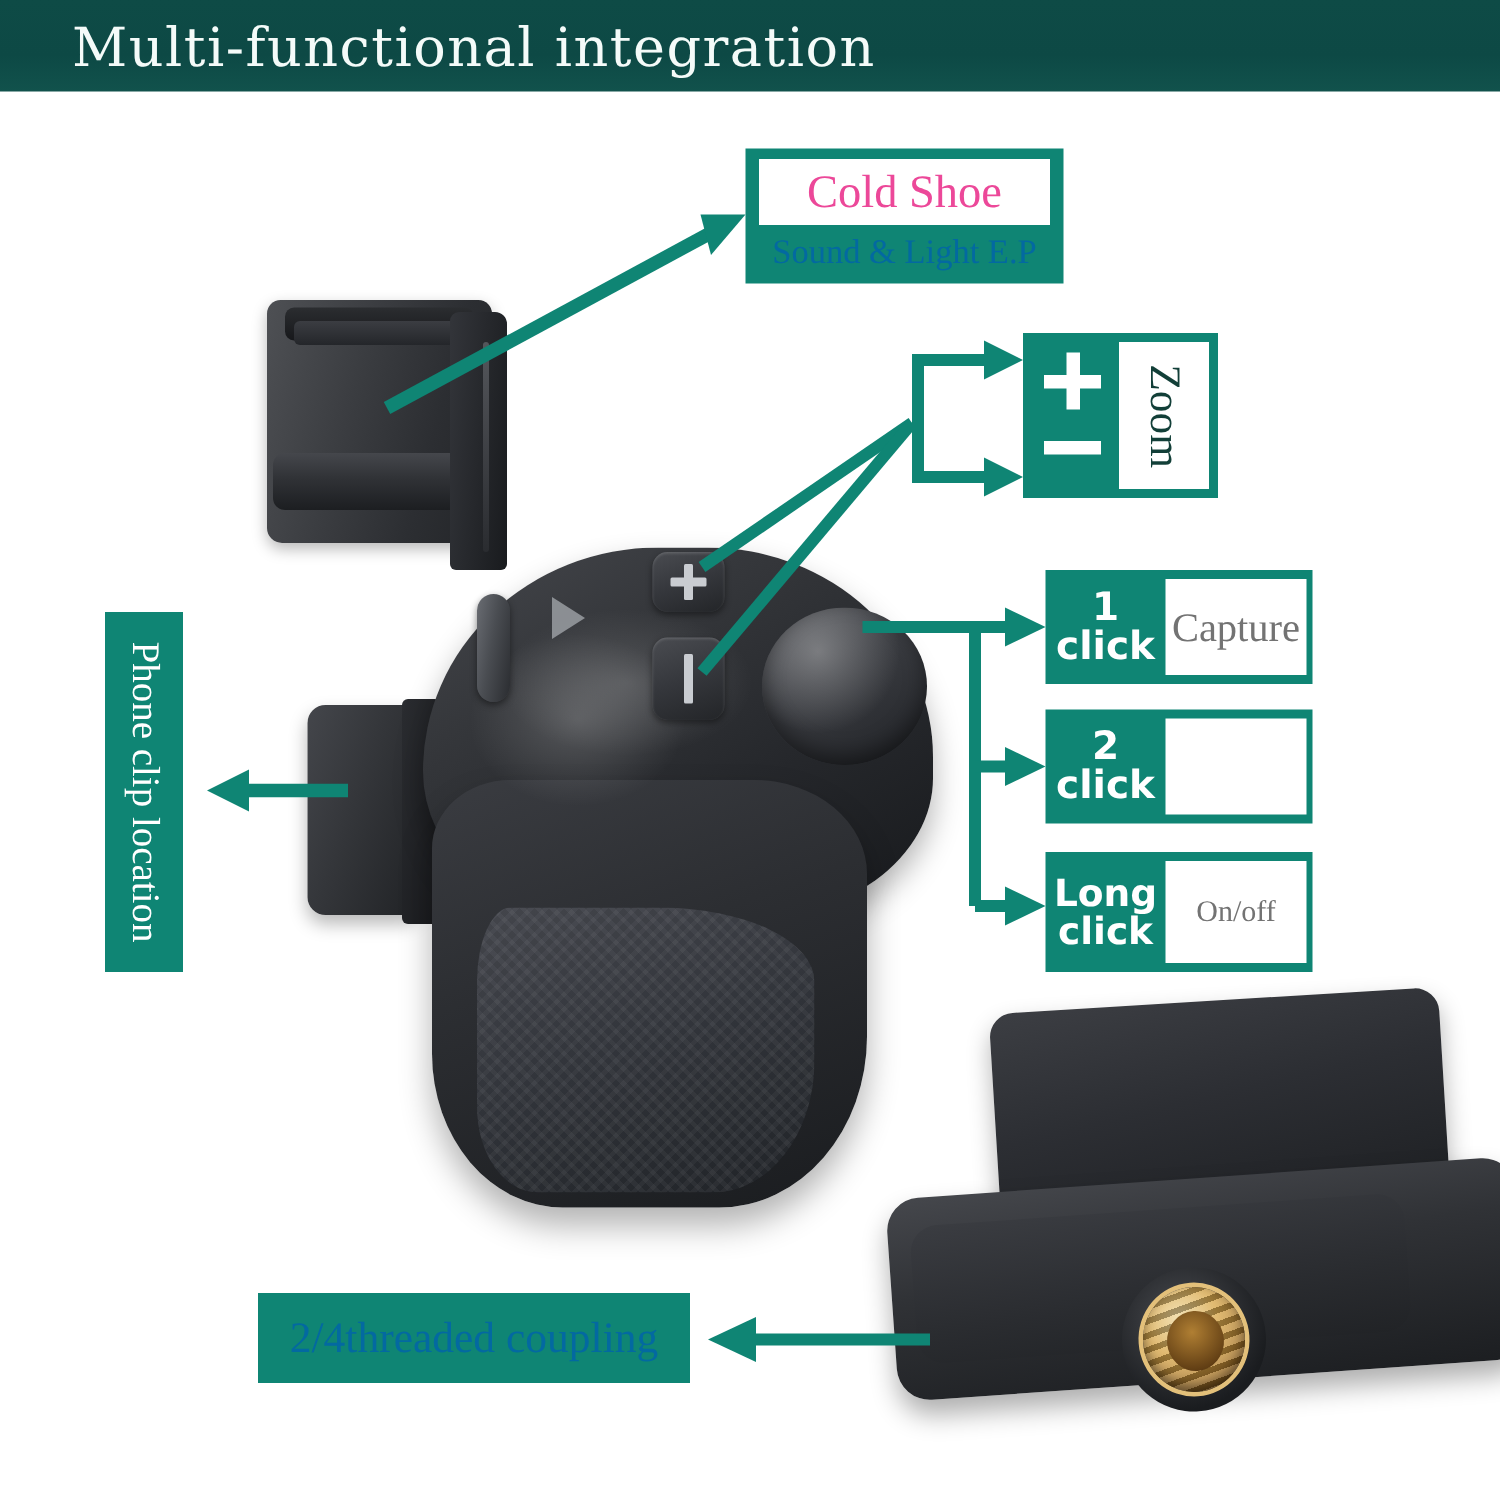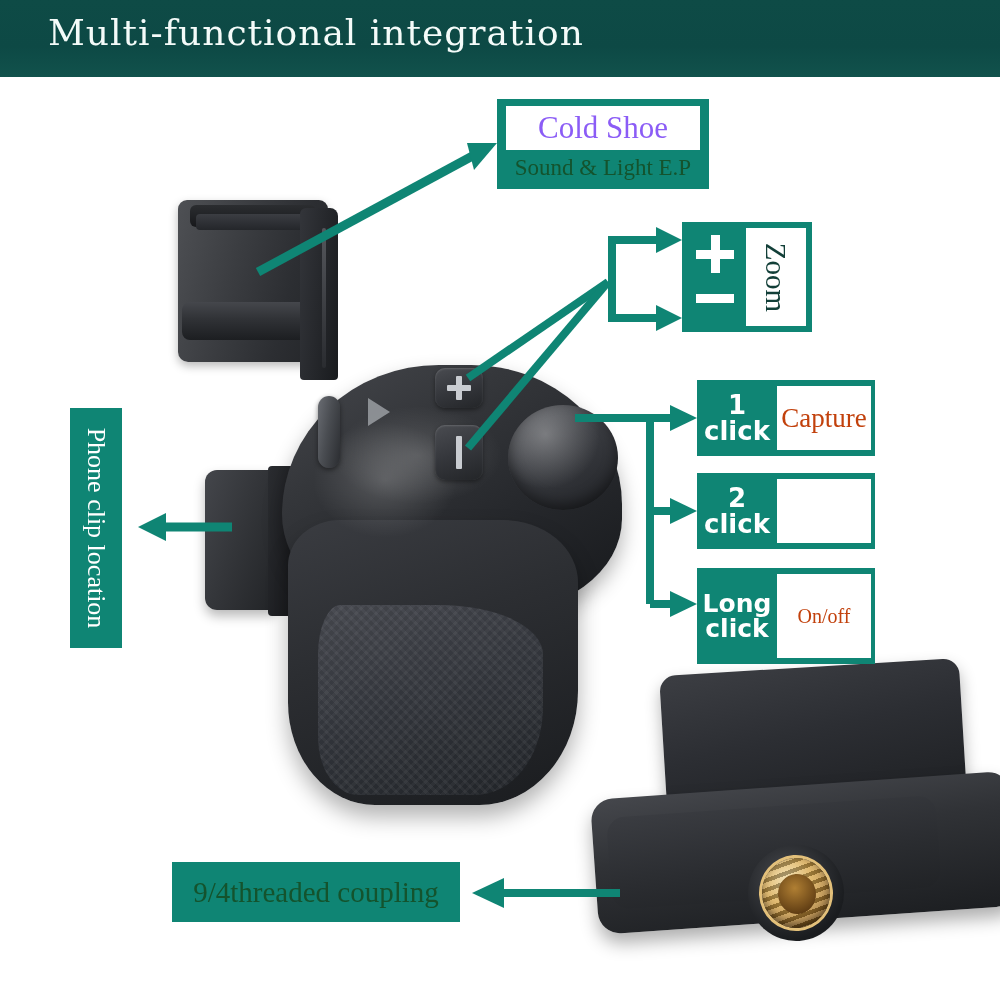--- a/index.html
+++ b/index.html
@@ -5,40 +5,40 @@
   html,body{margin:0;padding:0;}
   body{
     width:1000px;height:1000px;background:#ffffff;overflow:hidden;
     font-family:"Liberation Serif", serif;
     position:relative;
   }
   #stage{position:absolute;left:0;top:0;width:1000px;height:1000px;background:#fff;overflow:hidden;}
 
   
   .header{
-    position:absolute;left:0;top:0;width:1000px;height:77px;
+    position:absolute;left:0;top:0;width:1000px;height:61px;
     background:linear-gradient(180deg,#0e4b46 0%,#0d4945 60%,#11524c 100%);
   }
   .header-title{
     position:absolute;left:48px;top:12px;
     font-family:"DejaVu Serif", serif;
     font-size:36px;letter-spacing:1px;color:#f4fbf9;white-space:nowrap;
   }
 
   
   .tealbox{position:absolute;background:#0f8574;box-sizing:border-box;}
   .whitebox{position:absolute;background:#ffffff;box-sizing:border-box;}
 
   .lbl-dark{
-    color:#8b5cf6;font-family:"Liberation Serif", serif;
+    color:#ec4899;font-family:"Liberation Serif", serif;
     display:flex;align-items:center;justify-content:center;
     text-align:center;line-height:1.05;
   }
   .lbl-white{
-    color:#14532d;font-family:"Liberation Serif", serif;
+    color:#0369a1;font-family:"Liberation Serif", serif;
     display:flex;align-items:center;justify-content:center;
     text-align:center;line-height:1.05;
   }
   .lbl-white-bold{
     color:#ffffff;font-family:"DejaVu Sans", sans-serif;font-weight:bold;
     display:flex;align-items:center;justify-content:center;
     text-align:center;line-height:1.0;
   }
 
   
@@ -79,26 +79,26 @@
 
   
   .action-row{position:absolute;width:178px;}
   .action-outer{left:0;top:0;width:178px;height:100%;}
   .action-key{position:absolute;left:4px;top:0;width:72px;height:100%;
     display:flex;flex-direction:column;align-items:center;justify-content:center;}
   .action-key .k1{font-size:26px;}
   .action-key .k2{font-size:26px;}
   .action-val{position:absolute;top:6px;height:calc(100% - 12px);background:#fff;}
   .action-val-text{position:absolute;top:6px;height:calc(100% - 12px);
-    display:flex;align-items:center;justify-content:center;font-size:27px;color:#c2410c;
+    display:flex;align-items:center;justify-content:center;font-size:27px;color:#737373;
     font-family:"Liberation Serif", serif;}
 
   #row-capture{left:697px;top:380px;height:76px;}
   #row-cutaway{left:697px;top:473px;height:76px;}
-  #row-onoff{left:697px;top:568px;height:96px;}
+  #row-onoff{left:697px;top:568px;height:80px;}
 
   
   #coupling-box{left:172px;top:862px;width:288px;height:60px;}
   #coupling-text{position:absolute;left:172px;top:862px;width:288px;height:60px;font-size:29px;}
 
   
   svg.conn{position:absolute;left:0;top:0;width:1000px;height:1000px;overflow:visible;pointer-events:none;}
 
   
   .art{position:absolute;}
@@ -373,16 +373,16 @@
     <div class="action-key lbl-white-bold" style="left:2px;width:76px;">
       <span class="k1" style="font-size:25px;">Long</span>
       <span class="k2" style="font-size:25px;">click</span>
     </div>
     <div class="action-val" style="left:80px;width:94px;"></div>
     <div class="action-val-text" style="left:80px;width:94px;font-size:20px;">On/off</div>
   </div>
 
   <div>
     <div class="tealbox" id="coupling-box"></div>
-    <div class="lbl-white" id="coupling-text">9/4threaded coupling</div>
+    <div class="lbl-white" id="coupling-text">2/4threaded coupling</div>
   </div>
 
 </div>
 
 </body></html>

